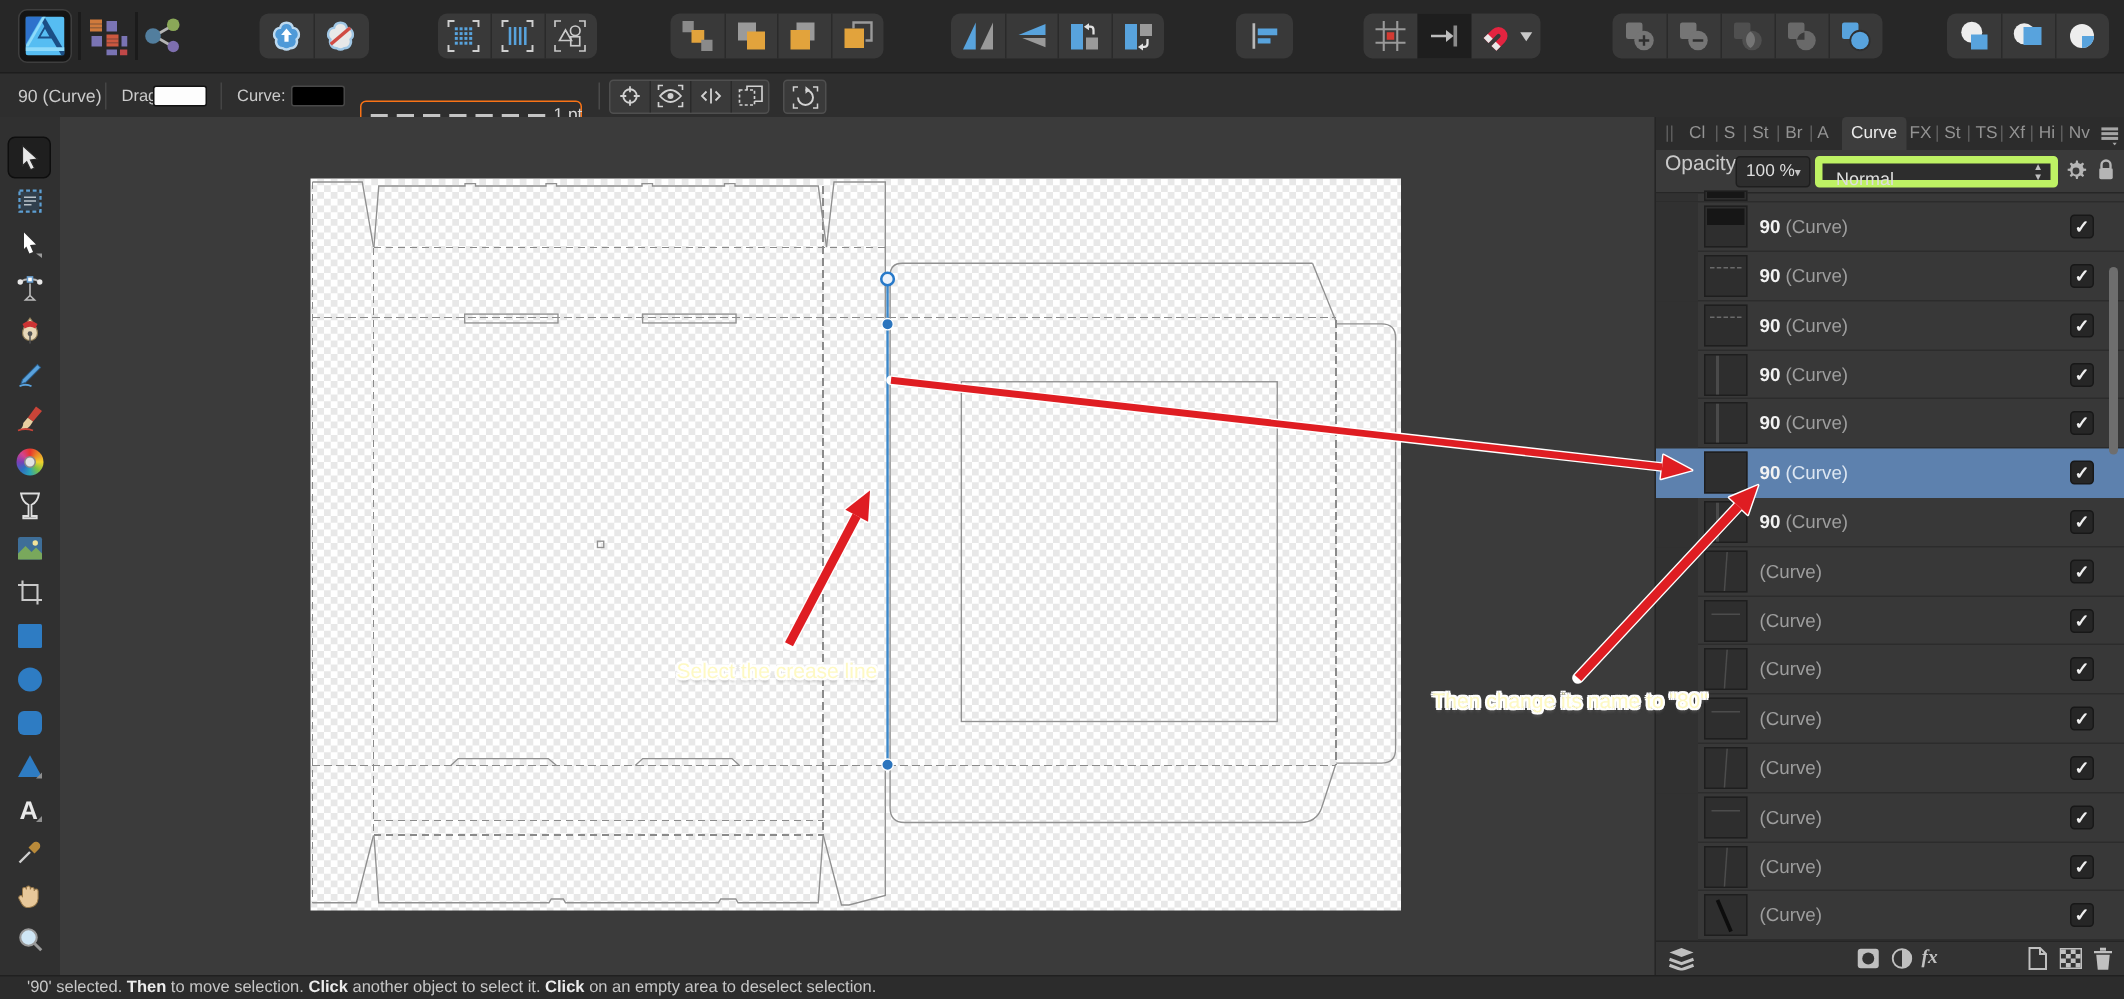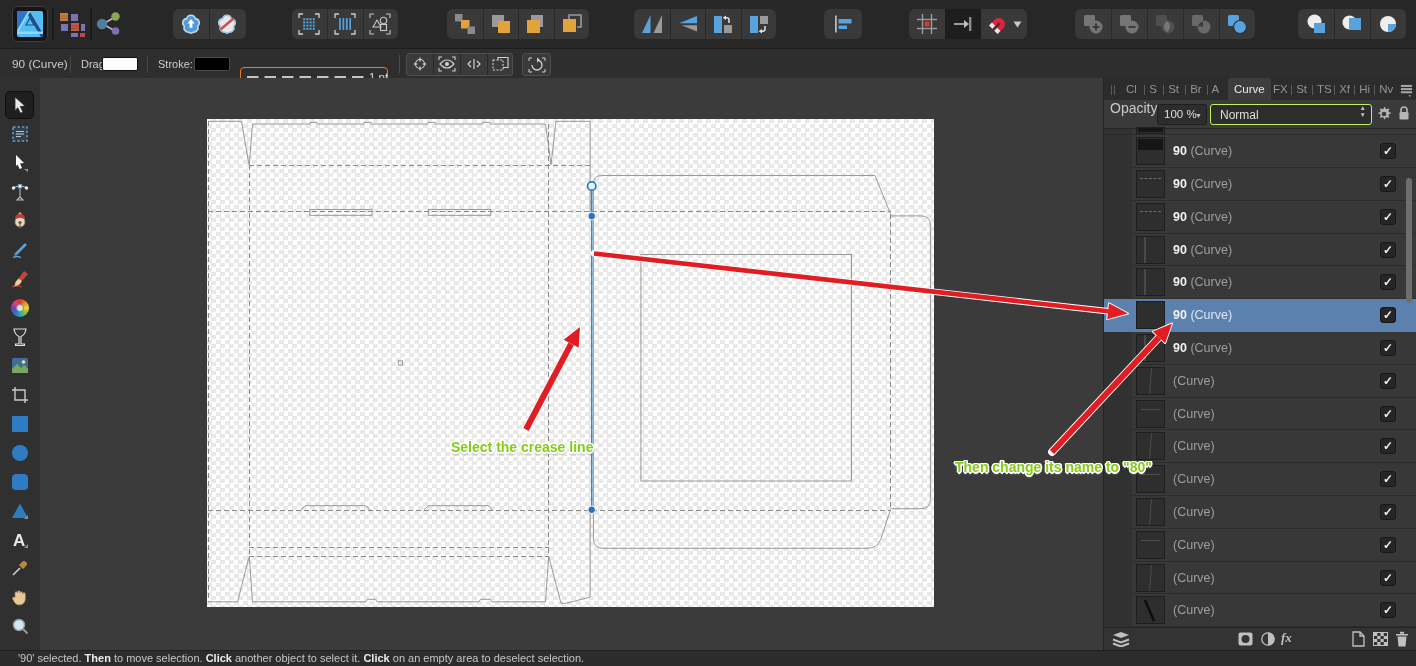--- a/index.html
+++ b/index.html
@@ -14,21 +14,21 @@
 .grp{position:absolute;top:9px;height:30px;background:#393939;border-radius:6px}
 .gdiv{position:absolute;top:0;width:1px;height:30px;background:#2a2a2a}
 i1{font-style:normal;color:#606060}
 .tabtxt{position:absolute;top:0;height:22px;line-height:23px;font-size:11.5px;color:#939393}
 .row{position:absolute;left:0;width:312px;height:33px;border-bottom:1px solid #2c2c2c;box-sizing:border-box}
 .thumb{position:absolute;left:32px;top:2px;width:29px;height:28px;background:#2e2e2e;border:1px solid #1e1e1e;box-sizing:border-box;overflow:hidden}
 .lname{position:absolute;left:69px;top:0;height:33px;line-height:33px;font-size:12.5px;color:#9e9e9e;white-space:pre}
 .lname b{color:#f2f2f2;font-weight:bold}
 .cbx{position:absolute;left:276px;top:8px;width:16px;height:16px;background:#262626;border:1px solid #181818;border-radius:3px;box-sizing:border-box;color:#efefef;font-size:12px;line-height:14px;text-align:center;font-weight:bold}
 .gutter{position:absolute;left:0;top:0;width:28px;height:34px;background:#313131}
-.redtxt{position:absolute;color:#84cc16;font-weight:bold;font-size:14px;white-space:nowrap;z-index:60;text-shadow:-1.5px 0 #fff,1.5px 0 #fff,0 -1.5px #fff,0 1.5px #fff,-1.1px -1.1px #fff,1.1px 1.1px #fff,-1.1px 1.1px #fff,1.1px -1.1px #fff,0 2.5px 2px rgba(120,120,120,0.55)}
+.redtxt{position:absolute;color:#fef9c3;font-weight:normal;font-size:14px;white-space:nowrap;z-index:60;text-shadow:-1.5px 0 #fff,1.5px 0 #fff,0 -1.5px #fff,0 1.5px #fff,-1.1px -1.1px #fff,1.1px 1.1px #fff,-1.1px 1.1px #fff,1.1px -1.1px #fff,0 2.5px 2px rgba(120,120,120,0.55)}
 </style></head>
 <body>
 <div id="topbar">
 <div class="abs" style="left:12px;top:6px;width:36px;height:36px;background:#141414;border:1px solid #3e3e3e;border-radius:6px;box-sizing:border-box">
   <svg class="abs" style="left:4px;top:4px" width="26" height="26" viewBox="0 0 26 26">
         <rect x="0" y="0" width="26" height="26" rx="2" fill="#56bdf2"></rect>
         <path d="M0,0 H11 L0,19 z" fill="#2e72cc"></path>
         <path d="M12.5,0 L26,23 V26 H24 L10.5,3 z" fill="#1b4f86"></path>
         <path d="M0,20 L11.5,0 H13.5 L2,20 z" fill="#8edafa"></path>
         <path d="M0,20.5 H26 V23 H0 z" fill="#8edafa"></path>
@@ -257,21 +257,21 @@
         <path d="M11,11 v8 a8,8 0 0 0 8,-8 z" fill="#58a3dd"></path>
       </svg>
 </div>
 </div>
 <div id="ctxbar">
 <span class="abs" style="left:12px;top:8px;font-size:11.8px;color:#cbcbcb">90 (Curve)</span>
 <div class="abs" style="left:70px;top:6px;width:1px;height:18px;background:#454545"></div>
 <span class="abs" style="left:81px;top:8.5px;font-size:11px;color:#cbcbcb">Drag:</span>
 <div class="abs" style="left:102px;top:8px;width:36px;height:14px;background:#fdfdfd;border:1px solid #121212;border-radius:2px;box-sizing:border-box"></div>
 <div class="abs" style="left:147px;top:6px;width:1px;height:18px;background:#454545"></div>
-<span class="abs" style="left:158px;top:8.5px;font-size:11px;color:#cbcbcb">Stroke:</span>
+<span class="abs" style="left:158px;top:8.5px;font-size:11px;color:#cbcbcb">Curve:</span>
 <div class="abs" style="left:194px;top:8px;width:36px;height:14px;background:#000;border:1px solid #484848;border-radius:2px;box-sizing:border-box"></div>
 <div class="abs" style="left:240px;top:18px;width:148px;height:34px;border:1px solid #f97316;border-radius:4px;box-sizing:border-box">
   <svg class="abs" style="left:6px;top:8px" width="117" height="3">
         <g fill="#c4c4c4">
           <rect x="0" y="0" width="11.5" height="2"></rect>
           <rect x="17.5" y="0" width="11.5" height="2"></rect>
           <rect x="35" y="0" width="11.5" height="2"></rect>
           <rect x="52.5" y="0" width="11.5" height="2"></rect>
           <rect x="70" y="0" width="11.5" height="2"></rect>
           <rect x="87.5" y="0" width="11.5" height="2"></rect>
@@ -460,21 +460,21 @@
         <rect x="1" y="7.8" width="12" height="2.2"></rect>
         <path d="M9,12 l3,0 l-1.5,2 z"></path>
       </g>
     </svg>
 <div class="abs" style="left:0;top:22px;width:312px;height:29px;background:#3a3a3a;border-bottom:1px solid #262626;box-sizing:border-box">
   <span class="abs" style="left:6px;top:0;font-size:14px;color:#c9c9c9">Opacity:</span>
   <div class="abs" style="left:53px;top:4px;width:50px;height:21px;background:#2d2d2d;border:1px solid #1e1e1e;border-radius:3px;box-sizing:border-box">
     <span class="abs" style="left:6px;top:3px;font-size:11.5px;color:#dedede">100 %</span>
     <span class="abs" style="right:4px;top:7px;font-size:7px;color:#c0c0c0">▼</span>
   </div>
-  <div class="abs" style="left:106px;top:4px;width:162px;height:21px;background:#2d2d2d;border:1px solid #bef264;border-radius:3px;box-sizing:border-box">
+  <div class="abs" style="left:106px;top:4px;width:162px;height:21px;background:#2d2d2d;border:5px solid #bef264;border-radius:3px;box-sizing:border-box">
     <span class="abs" style="left:9px;top:3px;font-size:12px;color:#dedede">Normal</span>
     <span class="abs" style="right:5px;top:-1px;font-size:6.5px;color:#c0c0c0">▲<br>▼</span>
   </div>
   <svg class="abs" style="left:271px;top:5px" width="18" height="18" viewBox="0 0 18 18">
         <path fill="#b5b5b5" d="M9,2 l1.2,0 .3,1.7 a5.3,5.3 0 0 1 1.6,.66 l1.4,-1 .9,.9 -1,1.4 a5.3,5.3 0 0 1 .66,1.6 l1.7,.3 0,1.2 -1.7,.3 a5.3,5.3 0 0 1 -.66,1.6 l1,1.4 -.9,.9 -1.4,-1 a5.3,5.3 0 0 1 -1.6,.66 l-.3,1.7 -1.2,0 -.3,-1.7 a5.3,5.3 0 0 1 -1.6,-.66 l-1.4,1 -.9,-.9 1,-1.4 a5.3,5.3 0 0 1 -.66,-1.6 l-1.7,-.3 0,-1.2 1.7,-.3 a5.3,5.3 0 0 1 .66,-1.6 l-1,-1.4 .9,-.9 1.4,1 a5.3,5.3 0 0 1 1.6,-.66 z M9,6.7 a2.3,2.3 0 1 0 0,4.6 a2.3,2.3 0 1 0 0,-4.6 z"></path>
       </svg>
   <svg class="abs" style="left:293px;top:5px" width="14" height="17" viewBox="0 0 14 17">
         <path d="M4,7 V5 a3,3 0 0 1 6,0 V7" stroke="#b5b5b5" stroke-width="1.6" fill="none"></path>
         <rect x="2.5" y="7" width="9" height="7.5" rx="1.2" fill="#b5b5b5"></rect>
       </svg>

